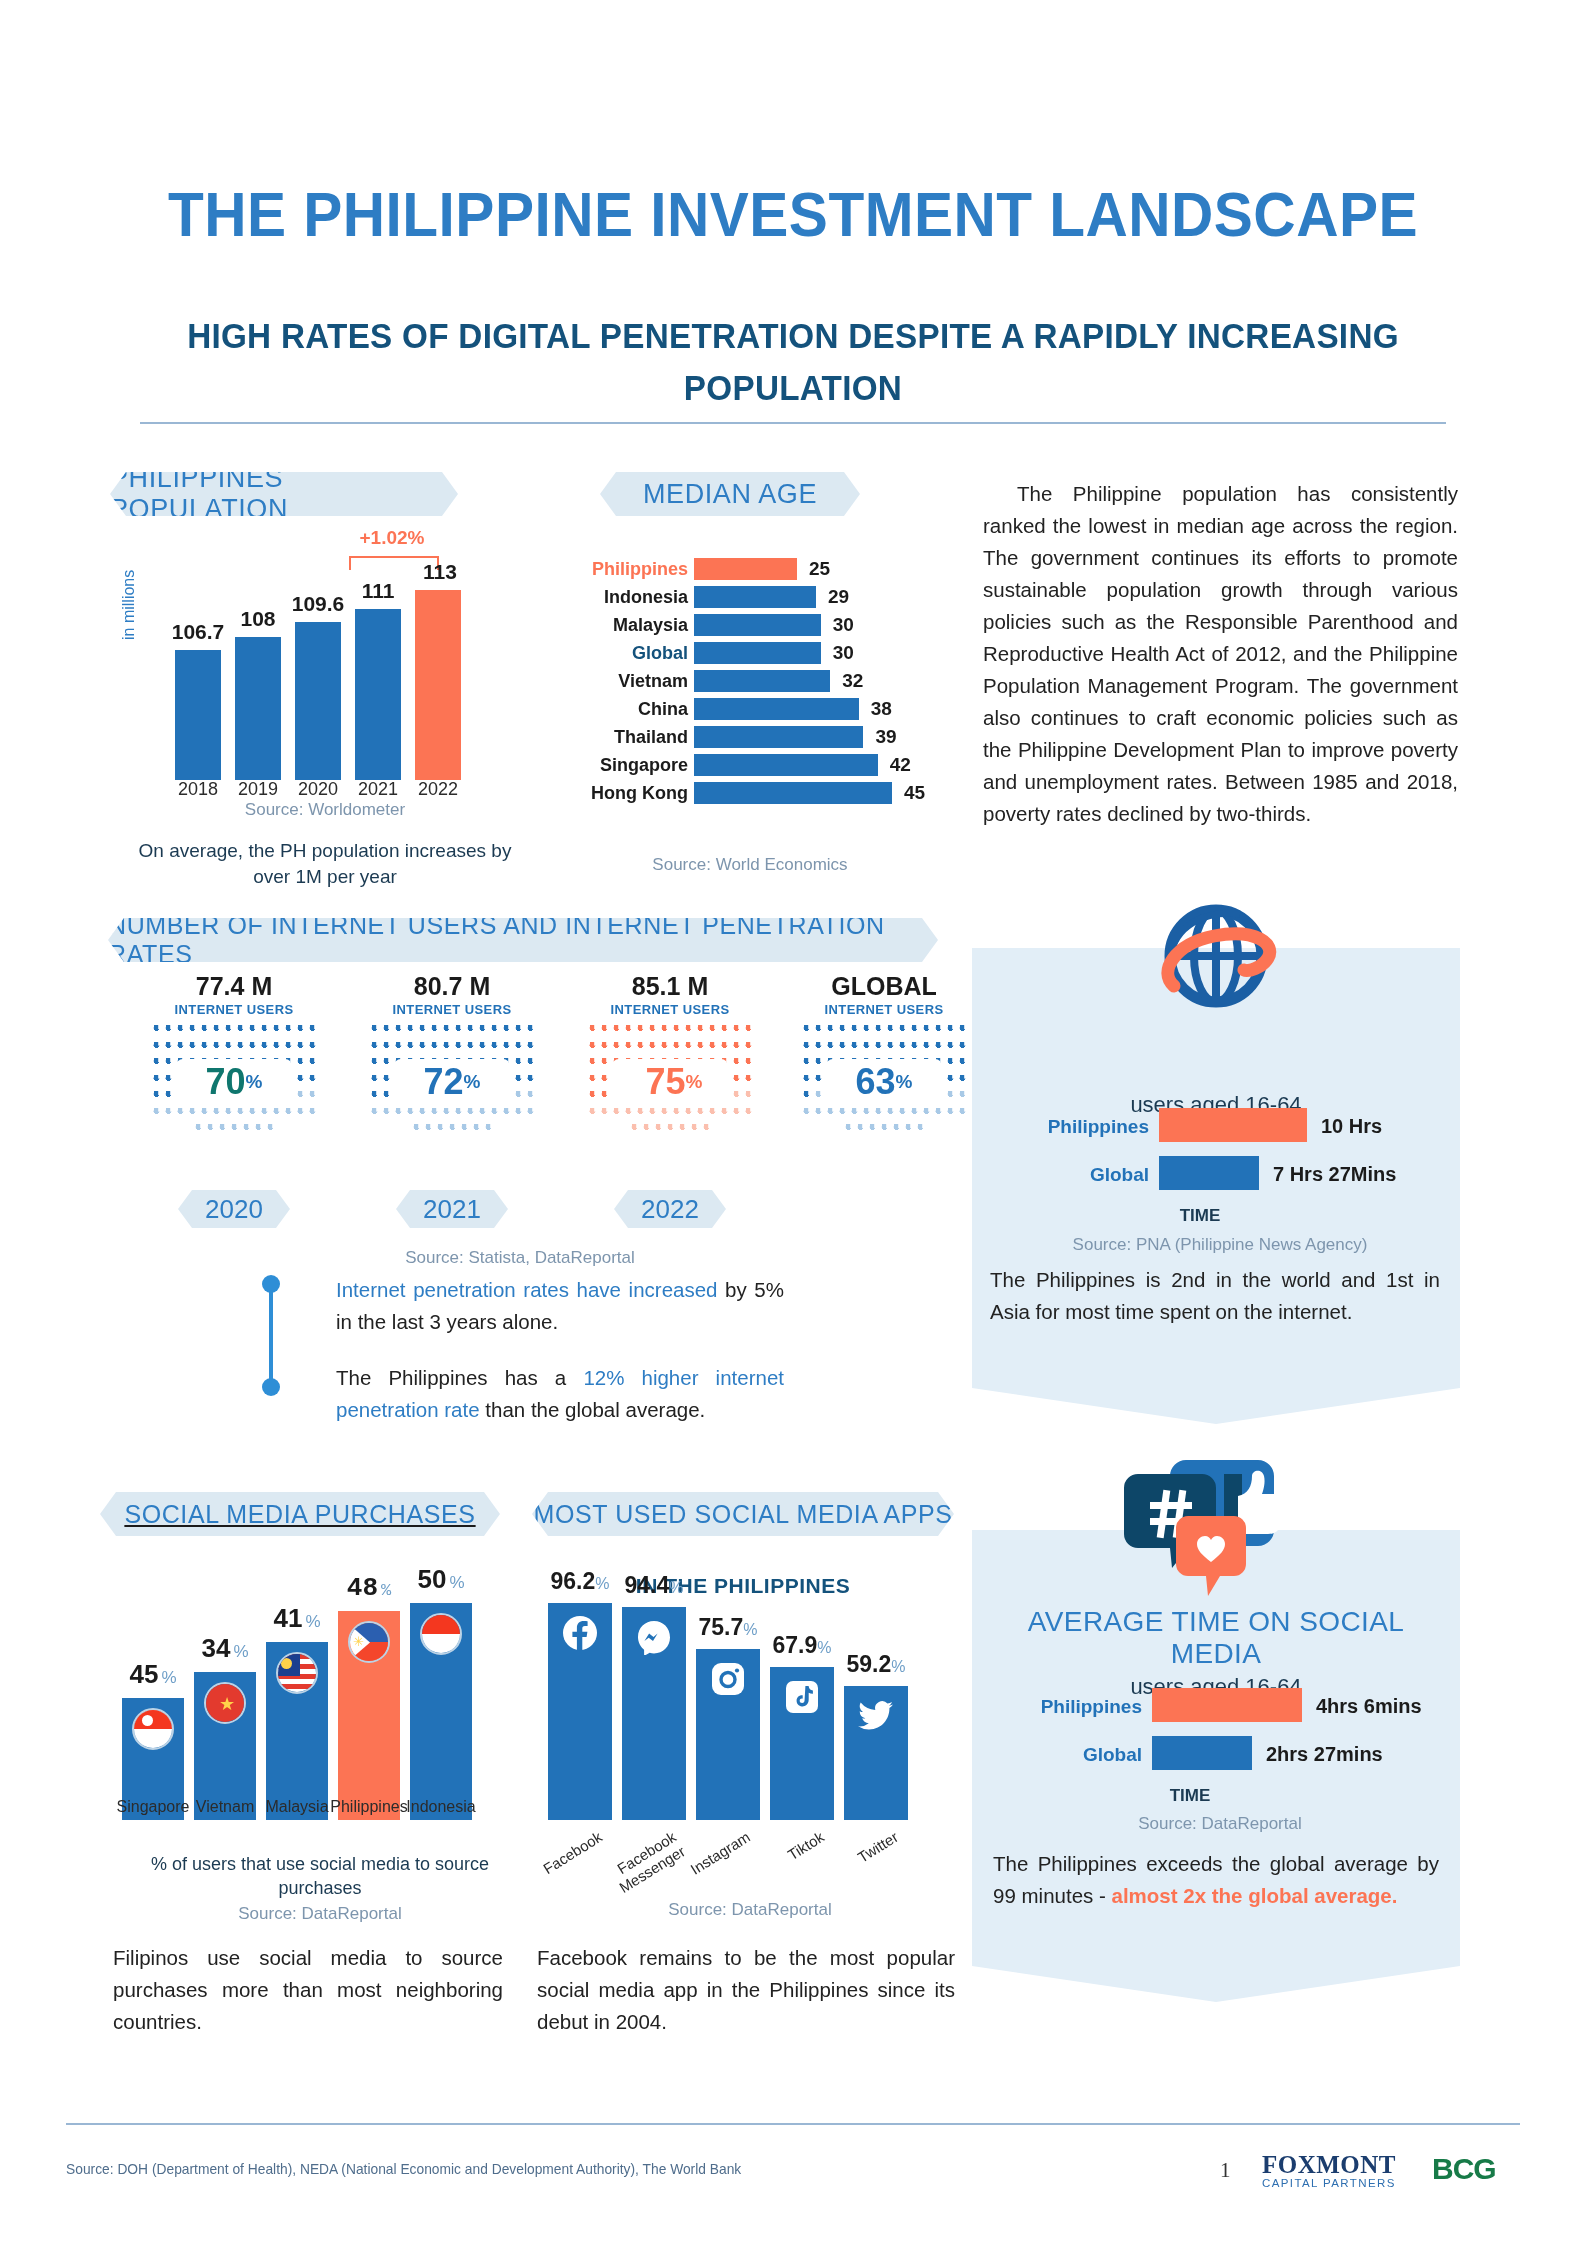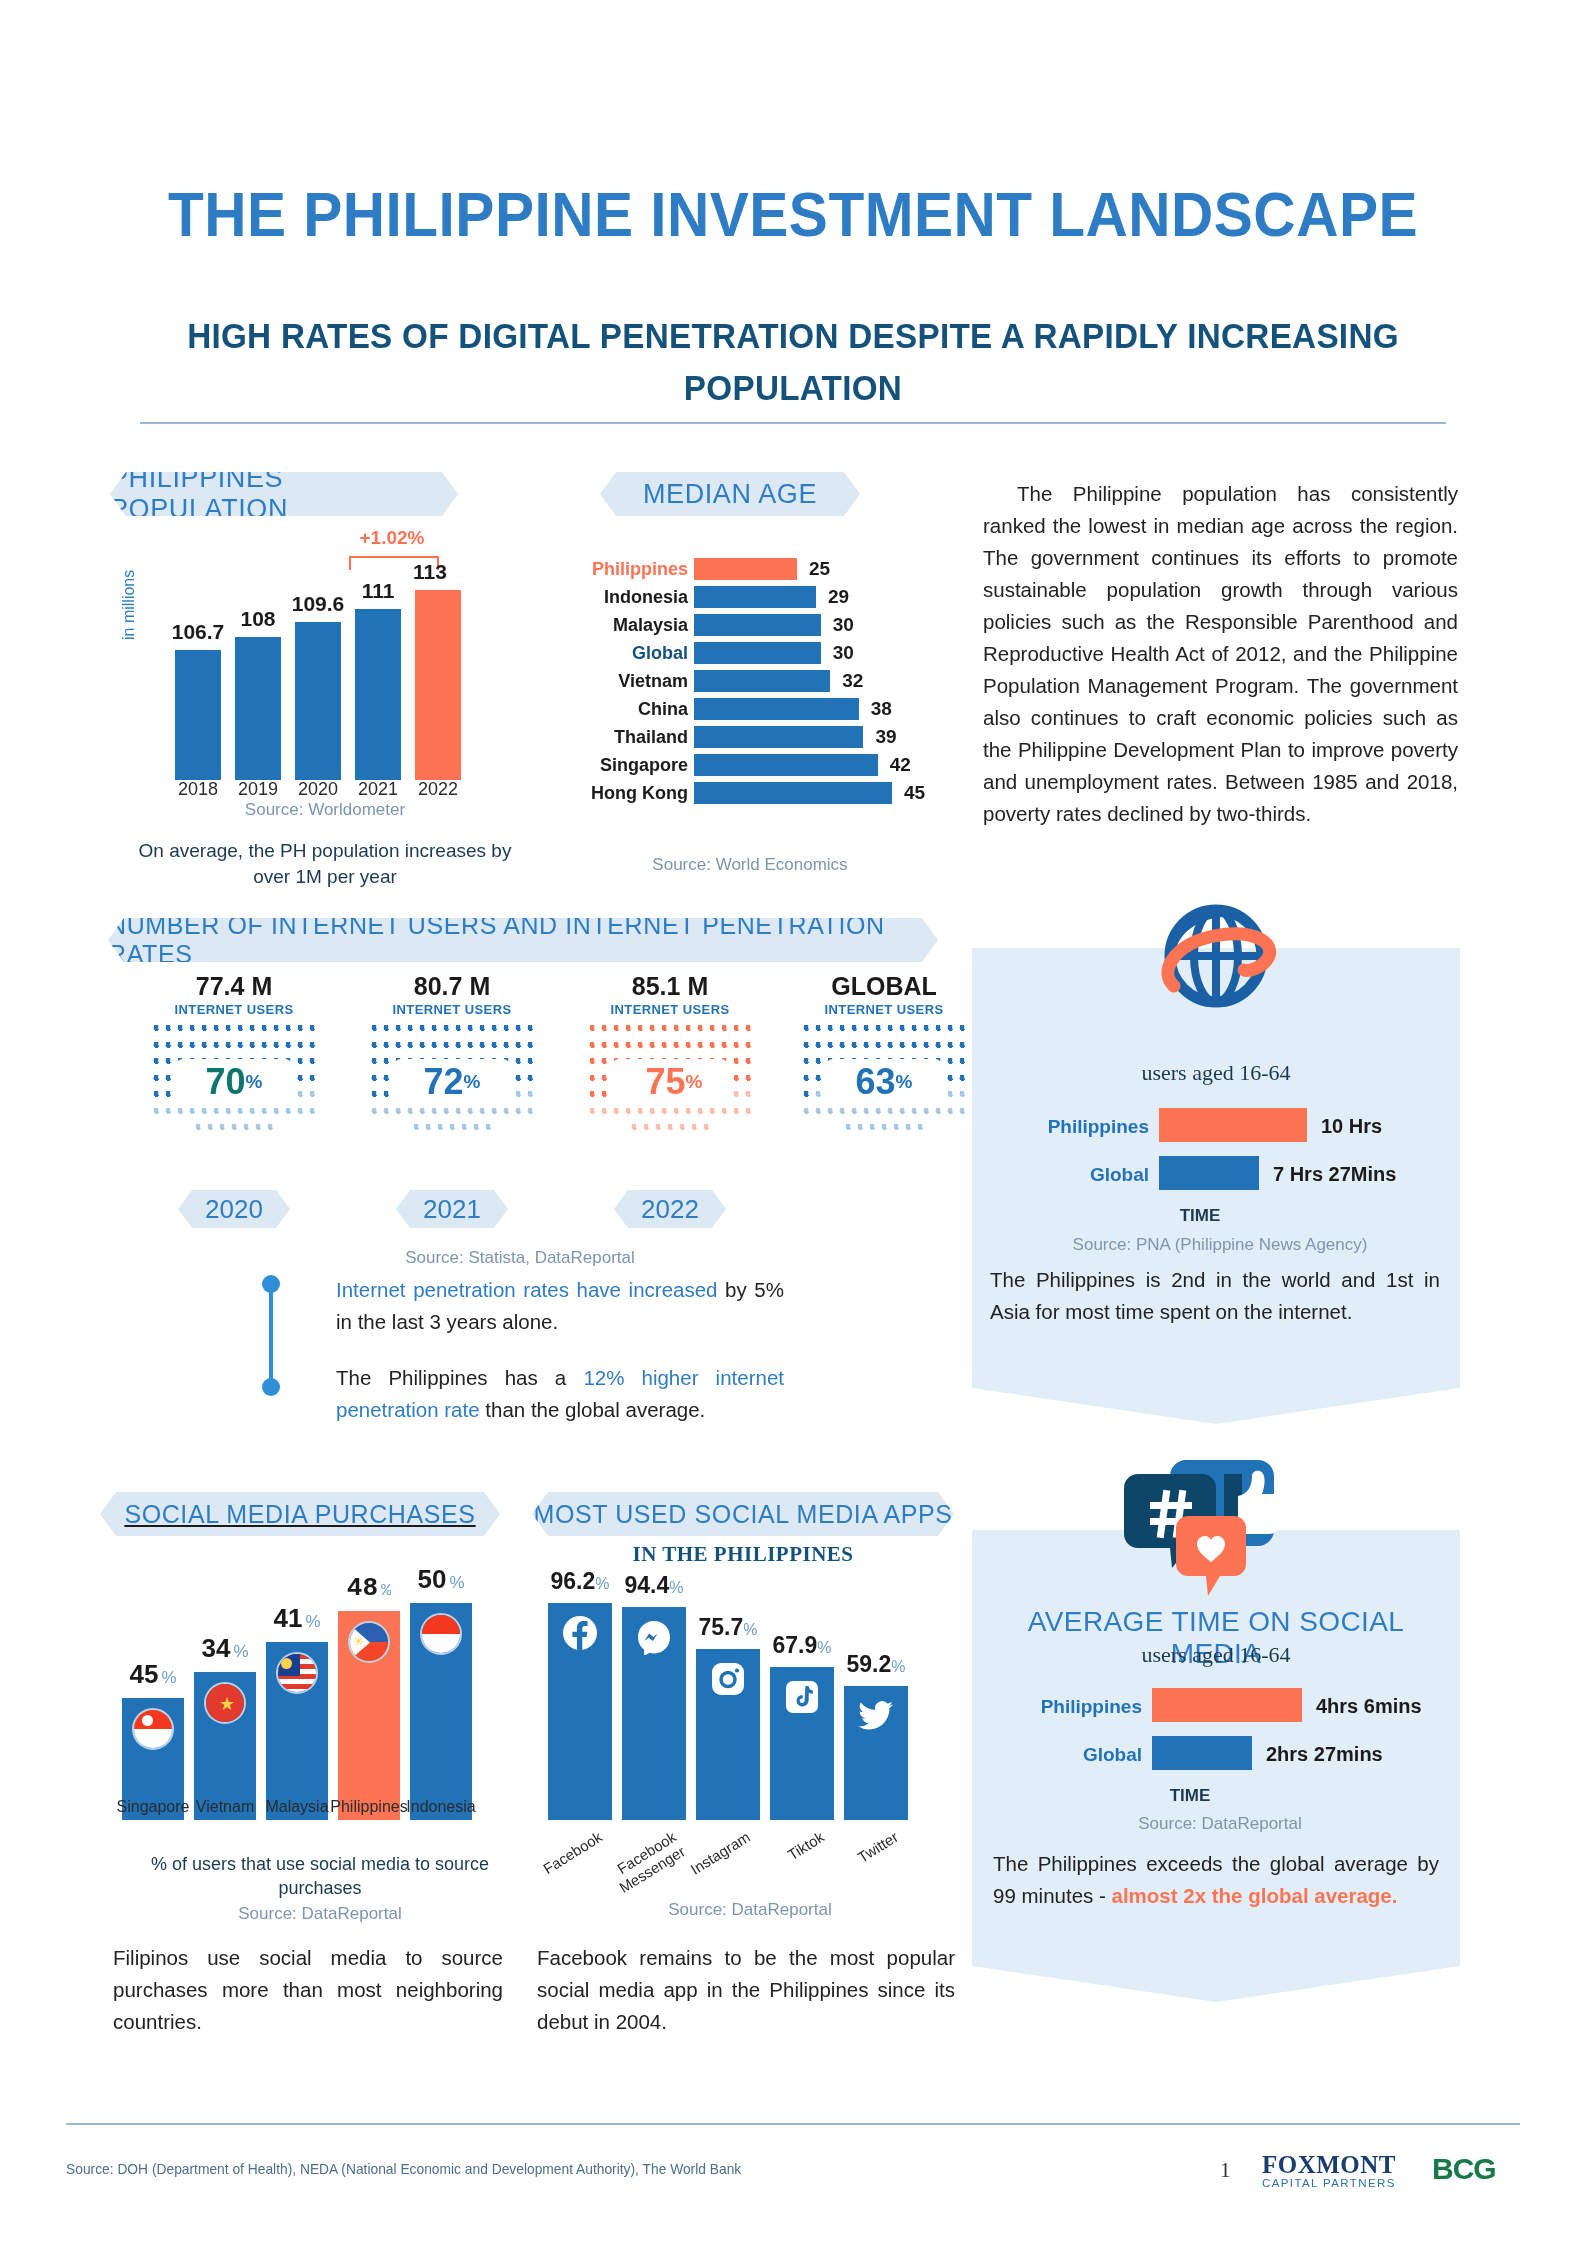--- a/index.html
+++ b/index.html
@@ -71,21 +71,21 @@
 
   
   .bulline{position:absolute;left:269px;top:1283px;width:4px;height:105px;background:#2e8ed6;}
   .buldot{position:absolute;left:262px;width:18px;height:18px;border-radius:50%;background:#2e8ed6;}
 
   
   .panel{position:absolute;background:#e2eef7;}
   .panel .notch{position:absolute;left:0;right:0;top:100%;height:36px;background:#e2eef7;
     clip-path:polygon(0 0,100% 0,50% 100%);}
   .ptitle{font-family:"Liberation Sans Narrow","Liberation Sans",sans-serif;font-size:28px;color:#2e7dc4;text-align:center;letter-spacing:.4px;}
-  .psub{font-family:Liberation Serif, serif;font-size:22px;color:#1b3a52;text-align:center;}
+  .psub{font-family:Liberation Sans, sans-serif;font-size:22px;color:#1b3a52;text-align:center;margin-top:32px;}
   .tlbl{font-family:"Liberation Sans Narrow","Liberation Sans",sans-serif;font-weight:700;font-size:19px;color:#2272b8;
     position:absolute;text-align:right;}
   .tbar{position:absolute;height:34px;}
   .tval{position:absolute;font-family:"Liberation Sans Narrow","Liberation Sans",sans-serif;font-weight:700;font-size:20px;color:#1b1b1b;white-space:nowrap;}
 
   
   .spbar{position:absolute;bottom:0;width:62px;background:#2272b8;}
   .spbar.hl{background:#fc7454;}
   .spval{position:absolute;font-family:"Liberation Sans Narrow","Liberation Sans",sans-serif;text-align:center;width:90px;}
   .spval b{font-weight:700;font-size:26px;color:#1b1b1b;}
@@ -135,21 +135,21 @@
       <div class="popbar" style="left:60px;height:142.76923076923077px;"></div>
       <div class="popval" style="left:48px;bottom:148.76923076923077px;">108</div>
       <div class="popyear" style="left:48px;top:214px;">2019</div>
       <div class="popbar" style="left:120px;height:158.03076923076918px;"></div>
       <div class="popval" style="left:108px;bottom:164.03076923076918px;">109.6</div>
       <div class="popyear" style="left:108px;top:214px;">2020</div>
       <div class="popbar" style="left:180px;height:171.3846153846154px;"></div>
       <div class="popval" style="left:168px;bottom:177.3846153846154px;">111</div>
       <div class="popyear" style="left:168px;top:214px;">2021</div>
       <div class="popbar hl" style="left:240px;height:190.46153846153845px;"></div>
-      <div class="popval" style="left:220px;bottom:196.46153846153845px;margin-top:32px;">113</div>
+      <div class="popval" style="left:230px;bottom:196.46153846153845px;margin-top:32px;">113</div>
       <div class="popyear" style="left:228px;top:214px;">2022</div>
     </div>
   <div class="src" style="left:140px;top:800px;width:370px;">Source: Worldometer</div>
   <div class="src" style="left:130px;top:838px;width:390px;font-size:19px;color:#1b3a52;line-height:26px;">On average, the PH population increases by over 1M per year</div>
 
   <div class="banner" style="left:600px;top:472px;width:260px;height:44px;">
     <span style="font-size:27px;">MEDIAN AGE</span>
   </div>
   <div id="medianage" style="position:absolute;left:560px;top:558px;width:380px;height:260px;">
       <div class="marow" style="left:0;top:0px;width:380px;">

